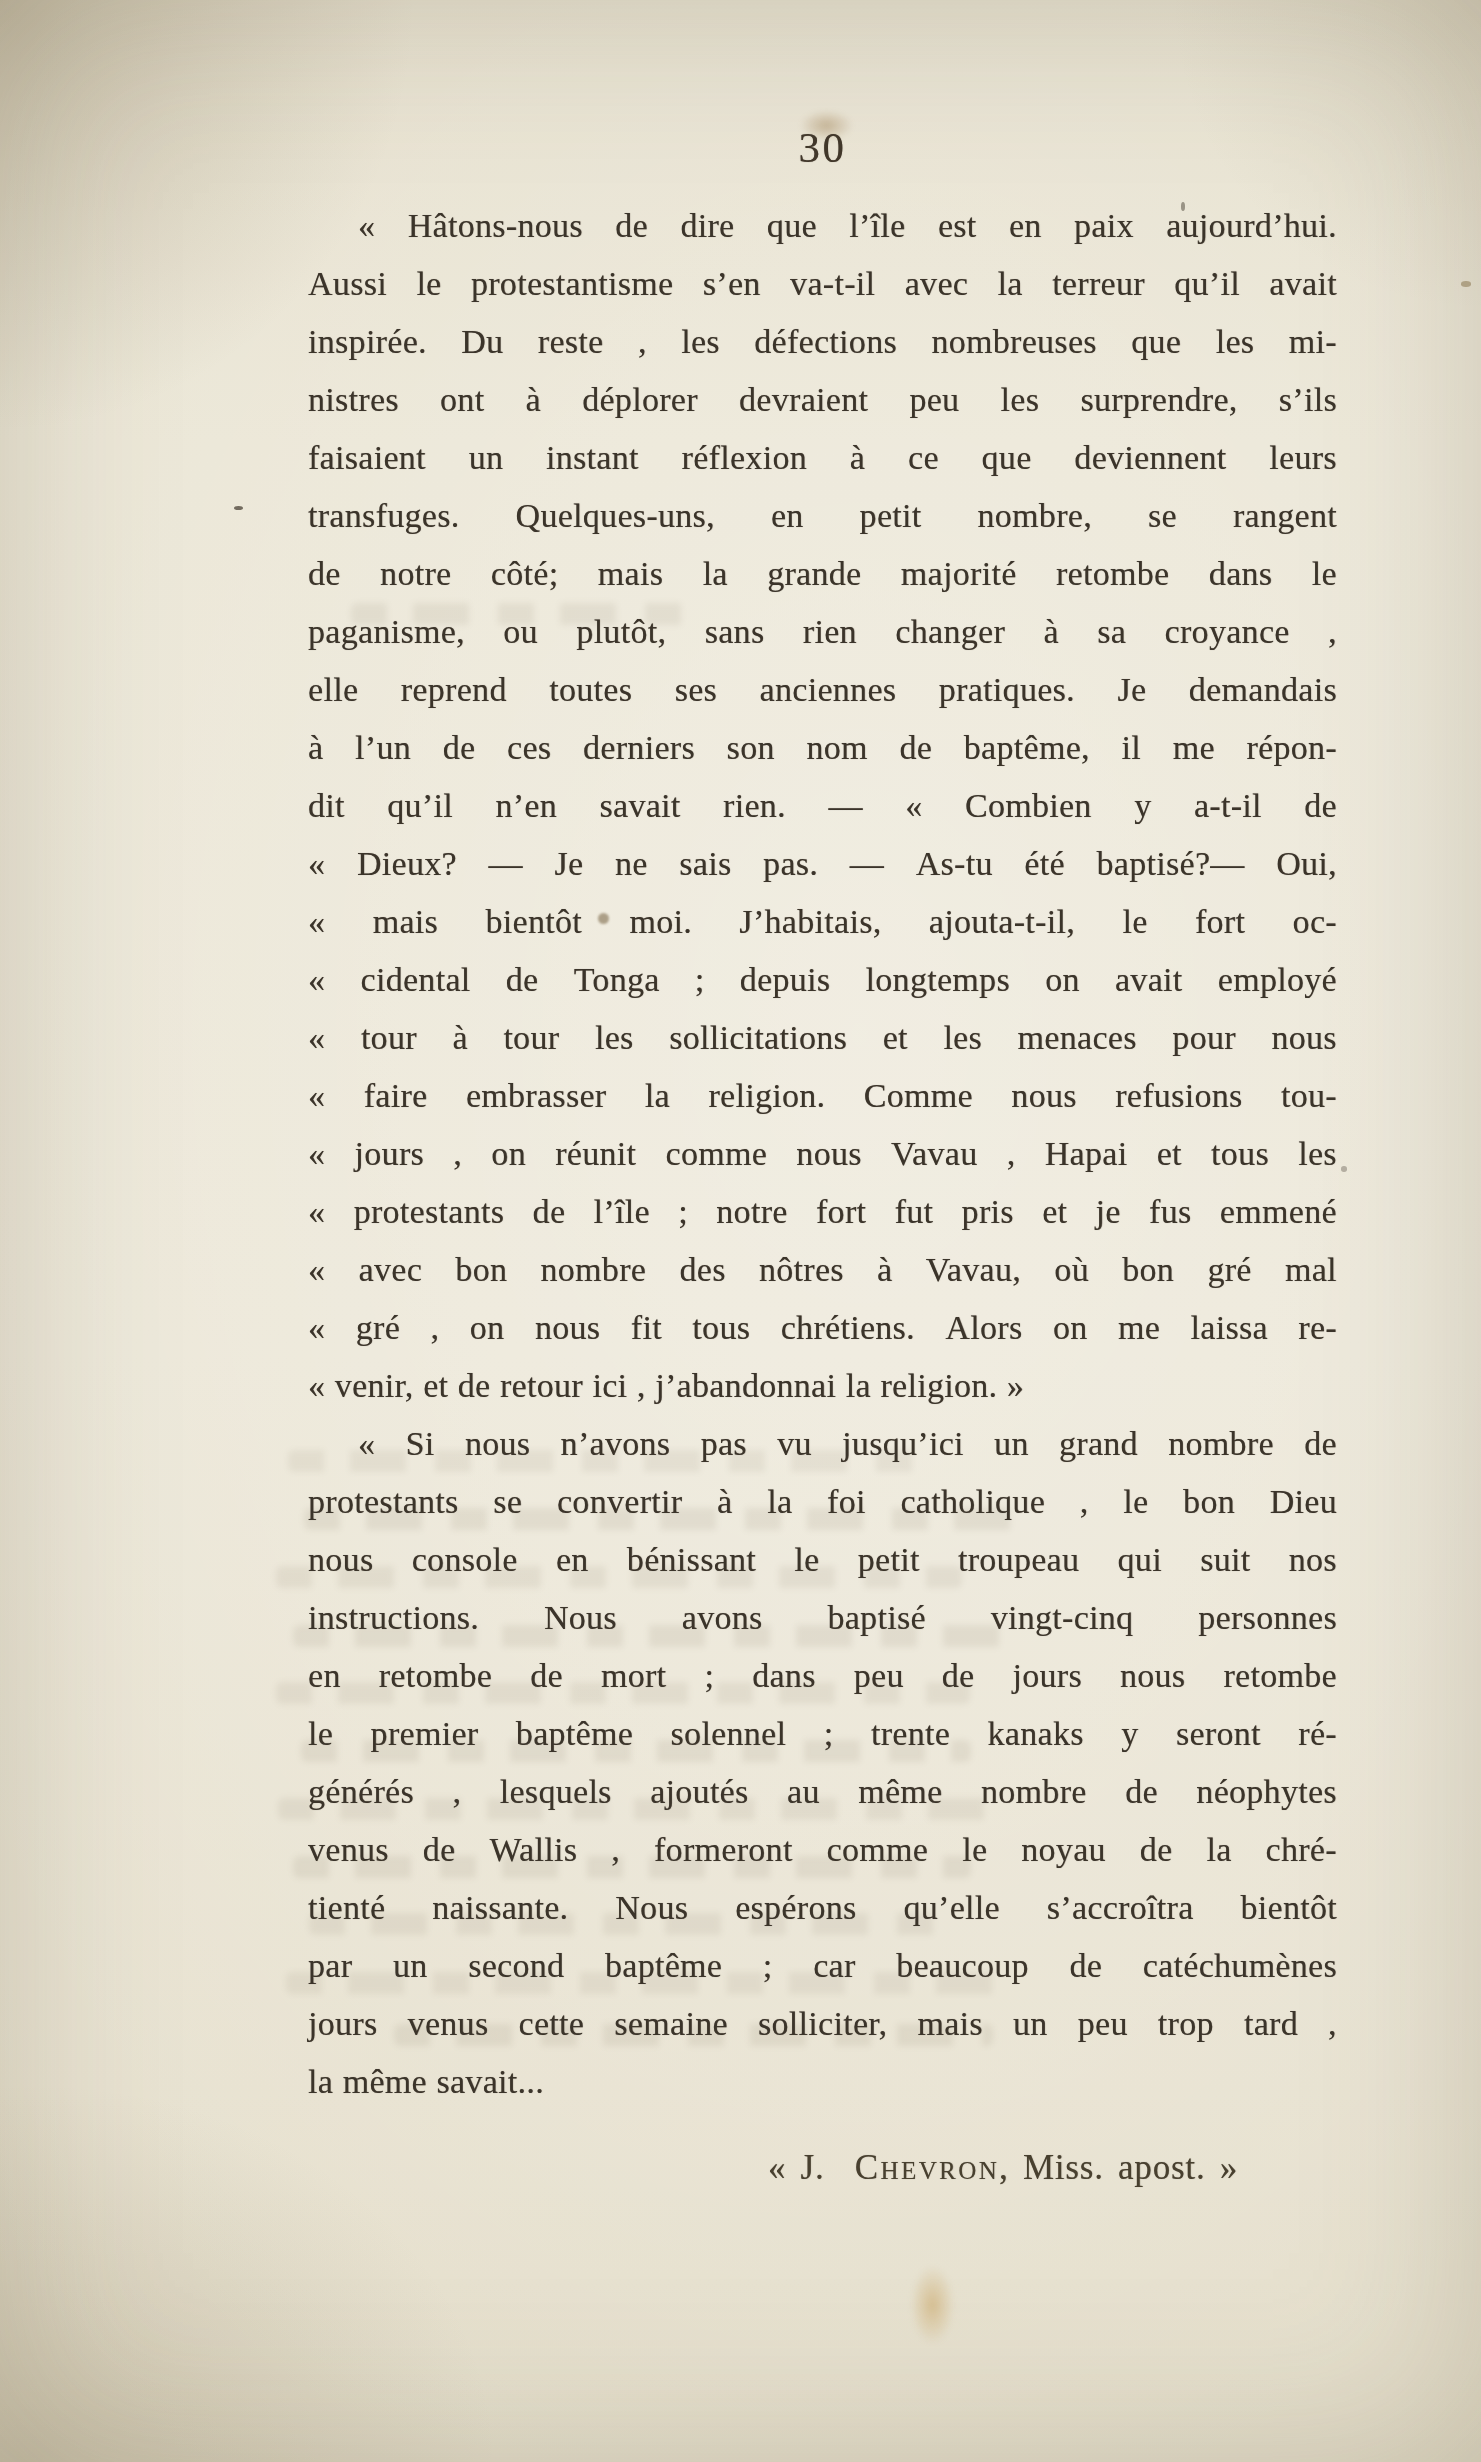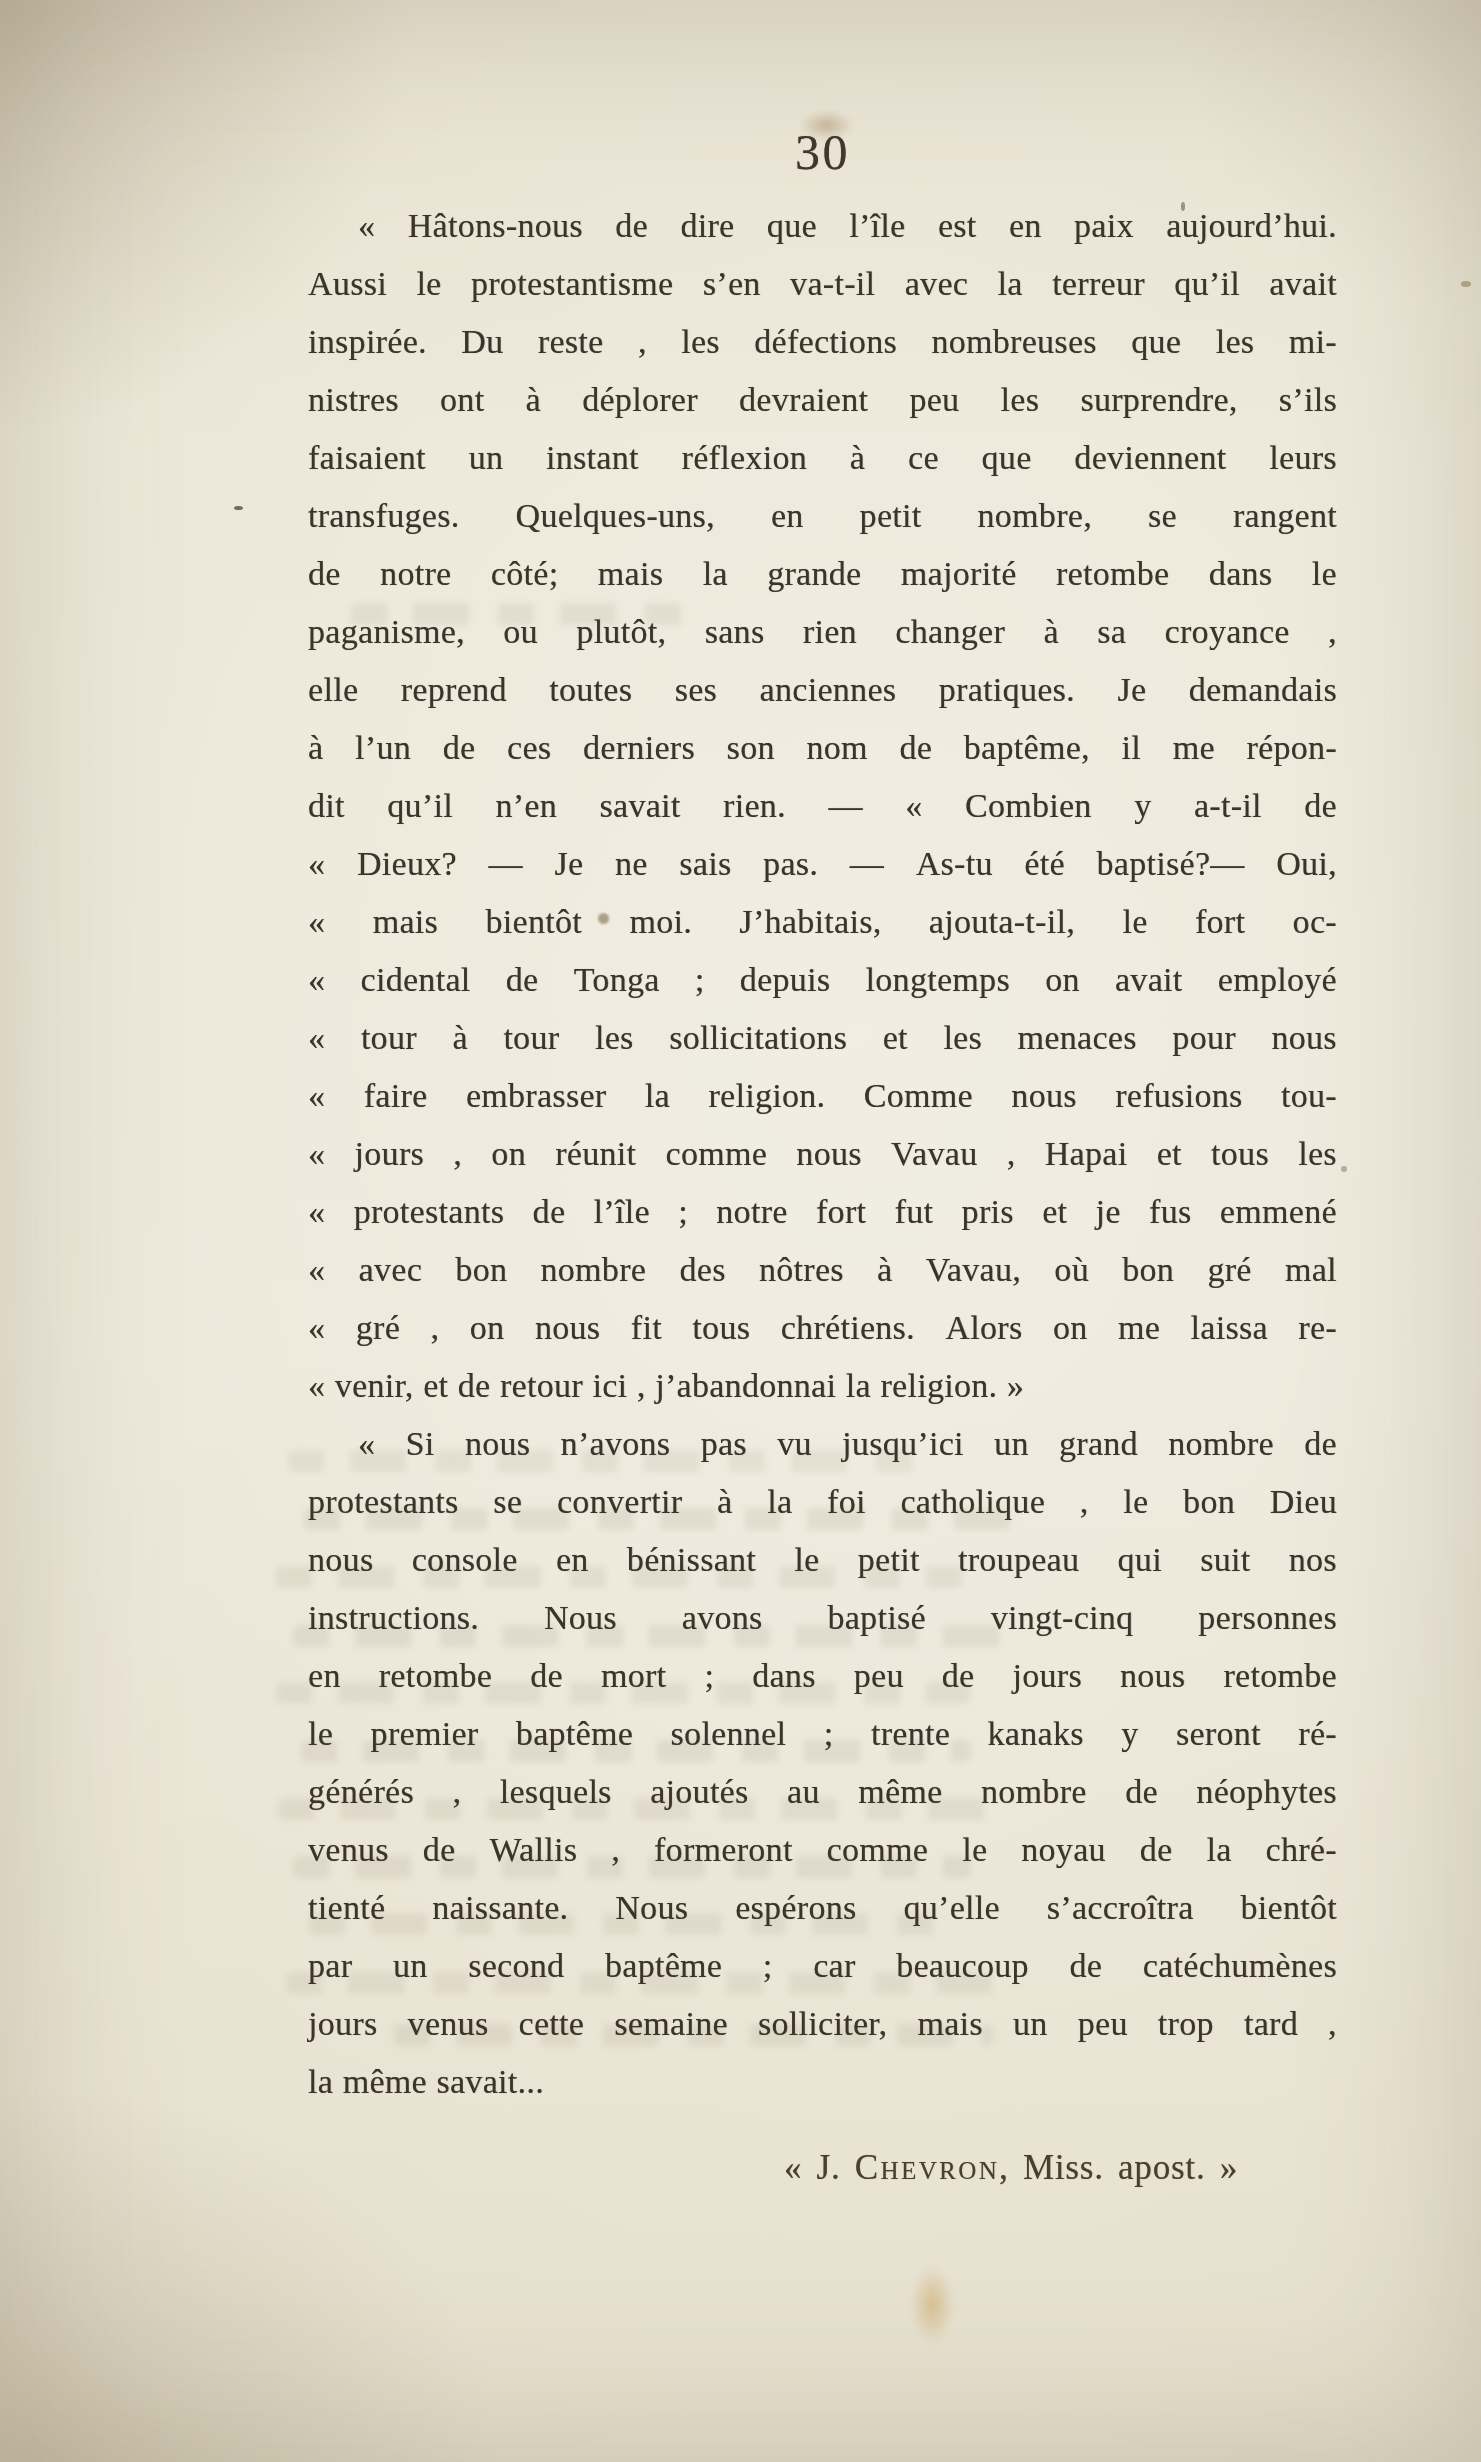--- a/index.html
+++ b/index.html
@@ -13,42 +13,42 @@
     background:
       radial-gradient(ellipse 140% 120% at 58% 42%, rgba(255,255,255,0.30), rgba(255,255,255,0) 60%),
       radial-gradient(ellipse 40% 25% at 0% 0%, rgba(118,102,70,0.30), rgba(118,102,70,0) 70%),
       radial-gradient(ellipse 30% 18% at 100% 0%, rgba(118,102,70,0.14), rgba(118,102,70,0) 70%),
       radial-gradient(ellipse 45% 22% at 2% 100%, rgba(118,102,70,0.22), rgba(118,102,70,0) 70%),
       linear-gradient(180deg, #e5dfcc 0%, #eae5d4 18%, #ebe6d6 55%, #e7e1cf 85%, #e3ddc9 100%);
     box-shadow: inset 0 0 174px rgba(104,90,62,0.25);
   }
   .folio{
     position:absolute;left:308px;top:123px;width:1029px;
-    text-align:center;font-size:50px;color:#41372a;letter-spacing:2.4px;
+    text-align:center;font-size:43px;color:#41372a;letter-spacing:2.4px;
     text-shadow:0 0 0.8px rgba(60,50,38,0.6);
   }
   .textblock{
     position:absolute;left:308px;top:197px;width:1029px;
     font-size:34px;color:#3b342a;letter-spacing:0.3px;
     text-shadow:0.3px 0.3px 0.7px rgba(58,48,38,0.55);
   }
   .line{
     display:flex;justify-content:space-between;align-items:baseline;
     width:100%;box-sizing:border-box;height:58px;line-height:58px;
     white-space:nowrap;
   }
   .line.indent{padding-left:50px;}
   .line.noj{justify-content:flex-start;gap:9.5px;}
   .signature{
     position:absolute;top:2139px;right:244px;
     font-size:35px;color:#48402f;line-height:58px;
     letter-spacing:0.8px;word-spacing:4.7px;
     text-shadow:0.3px 0.3px 0.8px rgba(58,48,38,0.5);
   }
-  .sc{font-variant:small-caps;letter-spacing:2.4px;}
+  .sc{font-variant:small-caps;letter-spacing:2.4px;margin-left:16px;}
   .it{}
   .ghost{
     position:absolute;height:22px;border-radius:6.3px;
     background:repeating-linear-gradient(90deg,
       rgba(122,110,88,0.9) 0px, rgba(122,110,88,0.9) 36px,
       rgba(122,110,88,0) 36px, rgba(122,110,88,0) 62px,
       rgba(122,110,88,0.9) 62px, rgba(122,110,88,0.9) 118px,
       rgba(122,110,88,0) 118px, rgba(122,110,88,0) 147px);
     filter:blur(3.2px);
   }

